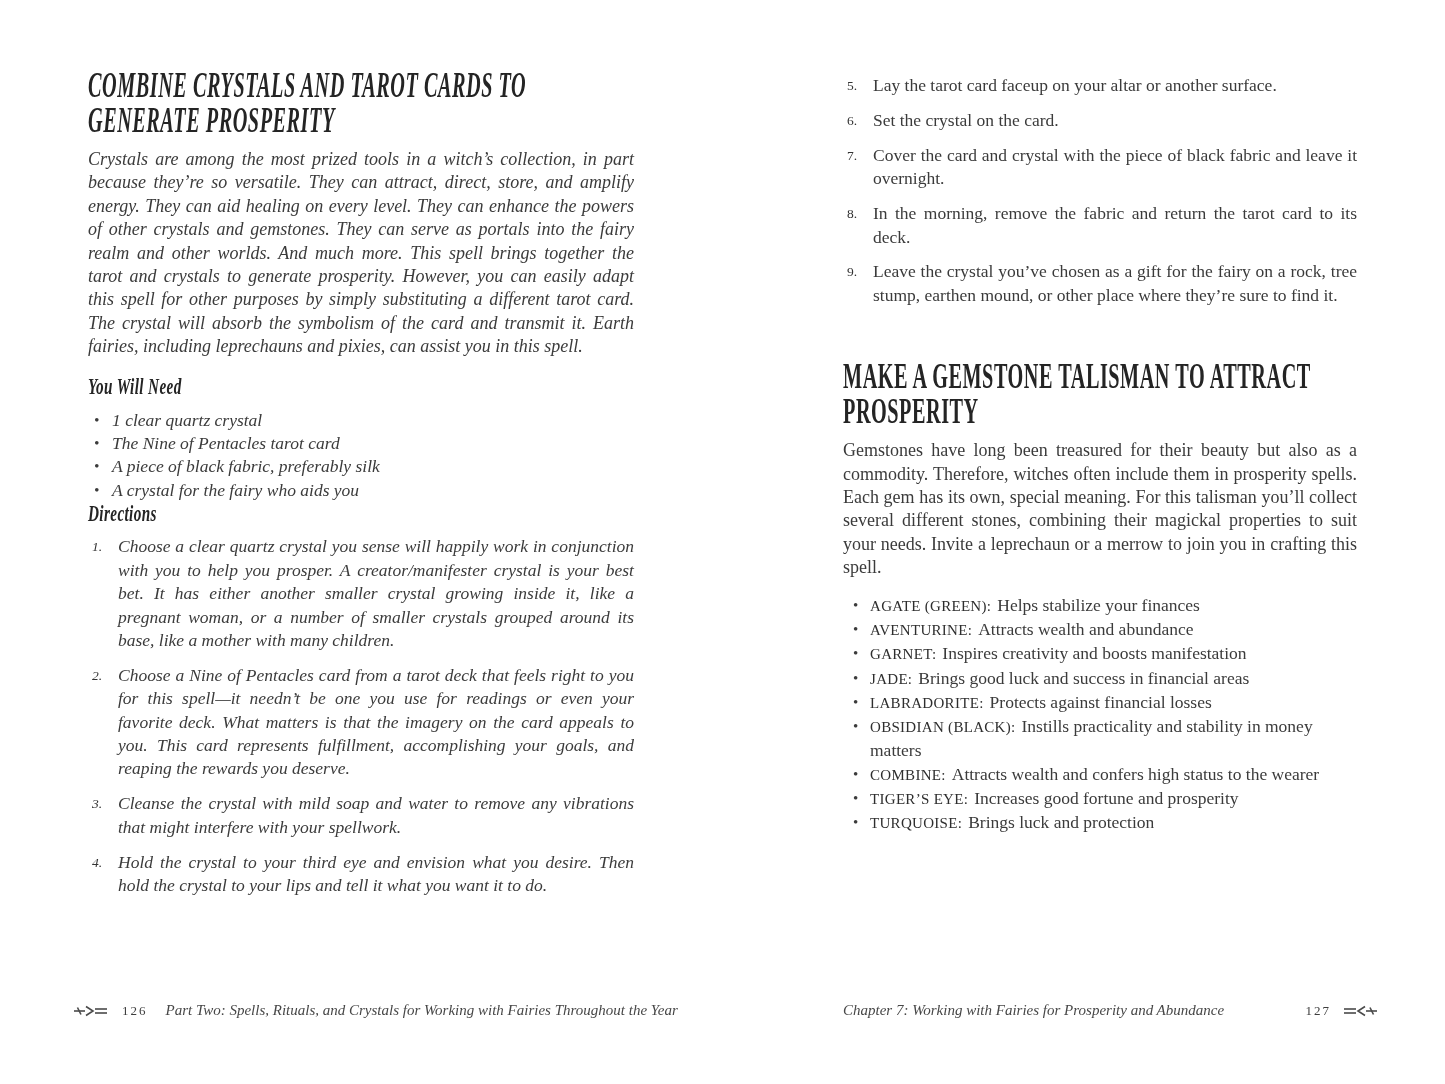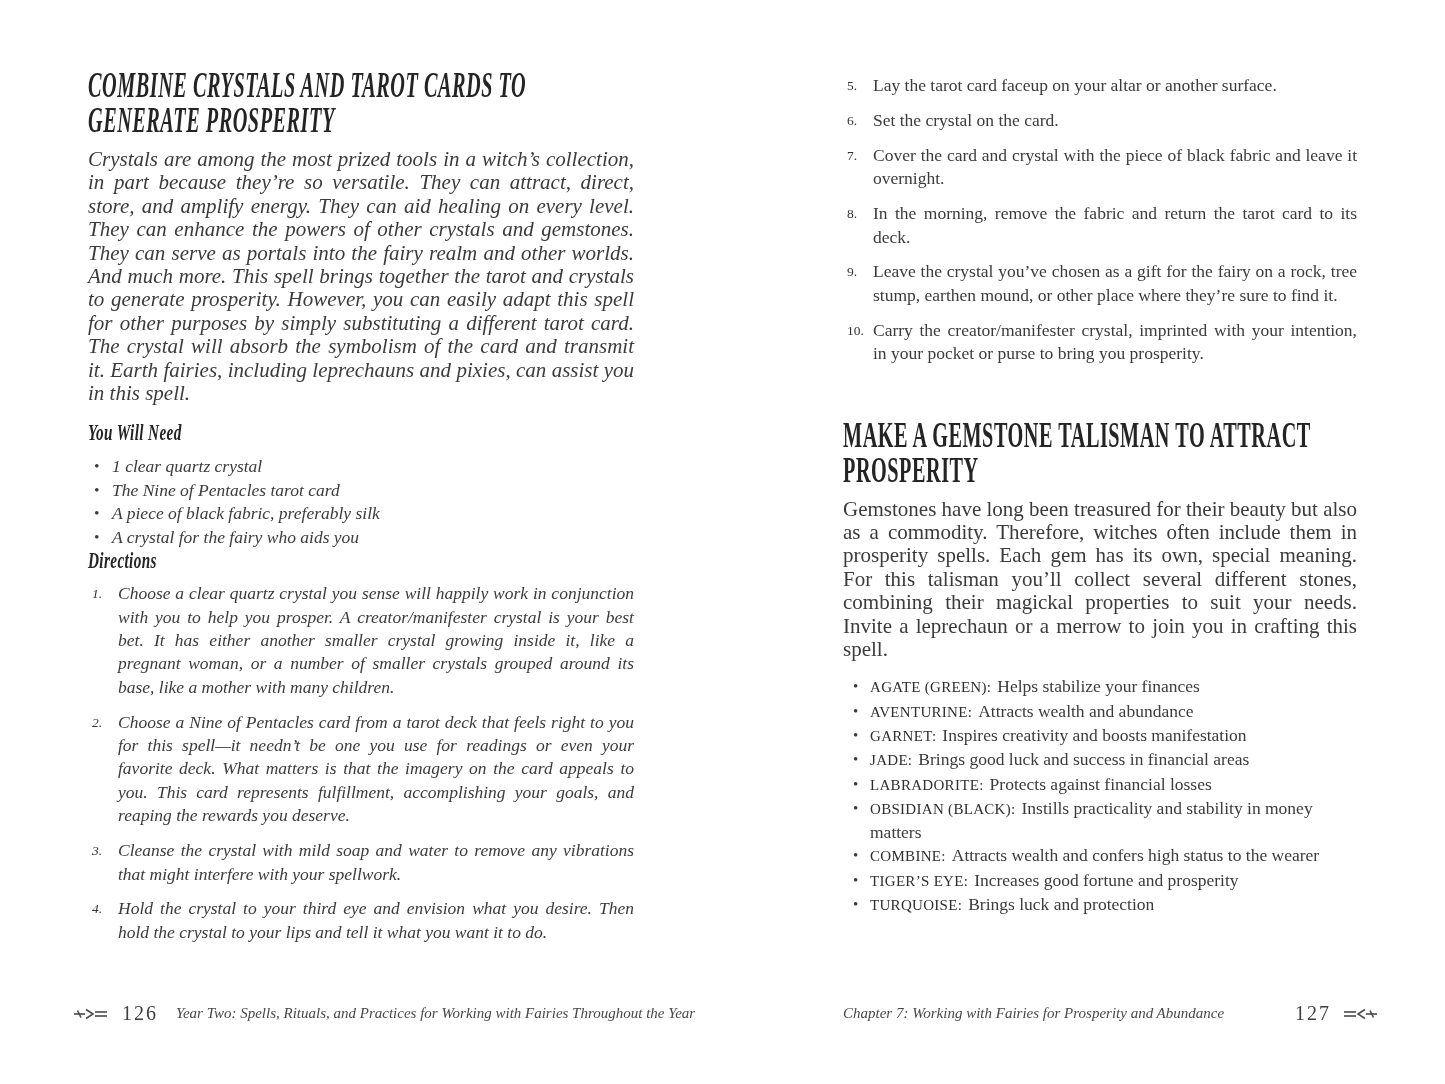--- a/index.html
+++ b/index.html
@@ -20,21 +20,21 @@
     transform:scale(0.88,1.6); transform-origin:0 0; white-space:nowrap;
   }
   .sub-wrap { height:27px; position:relative; }
   .display-sub {
     font-family:"Liberation Serif", serif; font-weight:700; color:#242424;
     font-size:16px; line-height:16px; letter-spacing:0.4px;
     transform:scale(0.95,1.45); transform-origin:0 0; white-space:nowrap;
   }
 
   .body-par {
-    font-size:21px; line-height:23.4px; text-align:justify; color:#3b3b3b;
+    font-size:18px; line-height:23.4px; text-align:justify; color:#3b3b3b;
   }
   #left-page .intro { margin-top:4px; }
 
   .blist { list-style:none; margin-top:7px; }
   .blist .li { display:flex; font-size:17.5px; line-height:23.4px; }
   .blist .dot { width:24px; padding-left:6px; flex:0 0 24px; font-size:15px; }
   .nlist { list-style:none; margin-top:6px; }
   .nlist .li { display:flex; margin-bottom:11.5px; }
   .nlist .num {
     flex:0 0 30px; width:30px; padding-left:4px;
@@ -51,21 +51,21 @@
   .mt18 { margin-top:0; }
   .heading2-gap { margin-top:52px; }
   .par-gap { margin-top:4px; }
 
   .footer {
     position:absolute; top:1002px; display:flex; align-items:center;
     font-size:15px; color:#4a4a4a;
   }
   #left-footer  { left:74px;  width:566px; }
   #right-footer { left:843px; width:534px; }
-  .footer .pageno { font-size:20px; letter-spacing:2px; color:#3d3d3d; }
+  .footer .pageno { font-size:13px; letter-spacing:2px; color:#3d3d3d; }
   .footer .fx-ital { font-style:italic; font-size:15px; color:#474747; white-space:nowrap; }
   #left-footer .pageno { margin:0 18px 0 14px; }
   #right-footer .pageno { margin-left:auto; margin-right:12px; }
   .orn { flex:0 0 auto; display:block; }
 </style>
 </head>
 <body>
 
 <section class="page-col" id="left-page">
 
@@ -141,24 +141,20 @@
       <span class="num">7.</span>
       <span class="txt">Cover the card and crystal with the piece of black fabric and leave it overnight.</span>
     </li>
     <li class="li">
       <span class="num">8.</span>
       <span class="txt">In the morning, remove the fabric and return the tarot card to its deck.</span>
     </li>
     <li class="li">
       <span class="num">9.</span>
       <span class="txt">Leave the crystal you’ve chosen as a gift for the fairy on a rock, tree stump, earthen mound, or other place where they’re sure to find it.</span>
-    </li>
-    <li class="li">
-      <span class="num">10.</span>
-      <span class="txt">Carry the creator/manifester crystal, imprinted with your intention, in your pocket or purse to bring you prosperity.</span>
     </li>
   </ol>
 
   <div class="title-wrap heading2-gap">
     <h1 class="display-title">
       <div>MAKE A GEMSTONE TALISMAN TO ATTRACT</div>
       <div>PROSPERITY</div>
     </h1>
   </div>
 
@@ -208,21 +204,21 @@
   <svg class="orn" width="34" height="14" viewBox="0 0 34 14">
     <g stroke="#4a4a4a" stroke-width="1.6" fill="none">
       <line x1="0" y1="7" x2="11" y2="7"></line>
       <line x1="3.5" y1="3.5" x2="7" y2="10.5"></line>
       <polyline points="12,2.5 19,7 12,11.5"></polyline>
       <line x1="21" y1="5" x2="33" y2="5"></line>
       <line x1="21" y1="9" x2="33" y2="9"></line>
     </g>
   </svg>
   <span class="pageno">126</span>
-  <span class="fx-ital">Year Two: Spells, Rituals, and Practices for Working with Fairies Throughout the Year</span>
+  <span class="fx-ital">Part Two: Spells, Rituals, and Crystals for Working with Fairies Throughout the Year</span>
 </div>
 
 <div class="footer" id="right-footer">
   <span class="fx-ital">Chapter 7: Working with Fairies for Prosperity and Abundance</span>
   <span class="pageno">127</span>
   <svg class="orn" width="34" height="14" viewBox="0 0 34 14">
     <g stroke="#4a4a4a" stroke-width="1.6" fill="none">
       <line x1="1" y1="5" x2="13" y2="5"></line>
       <line x1="1" y1="9" x2="13" y2="9"></line>
       <polyline points="22,2.5 15,7 22,11.5"></polyline>

